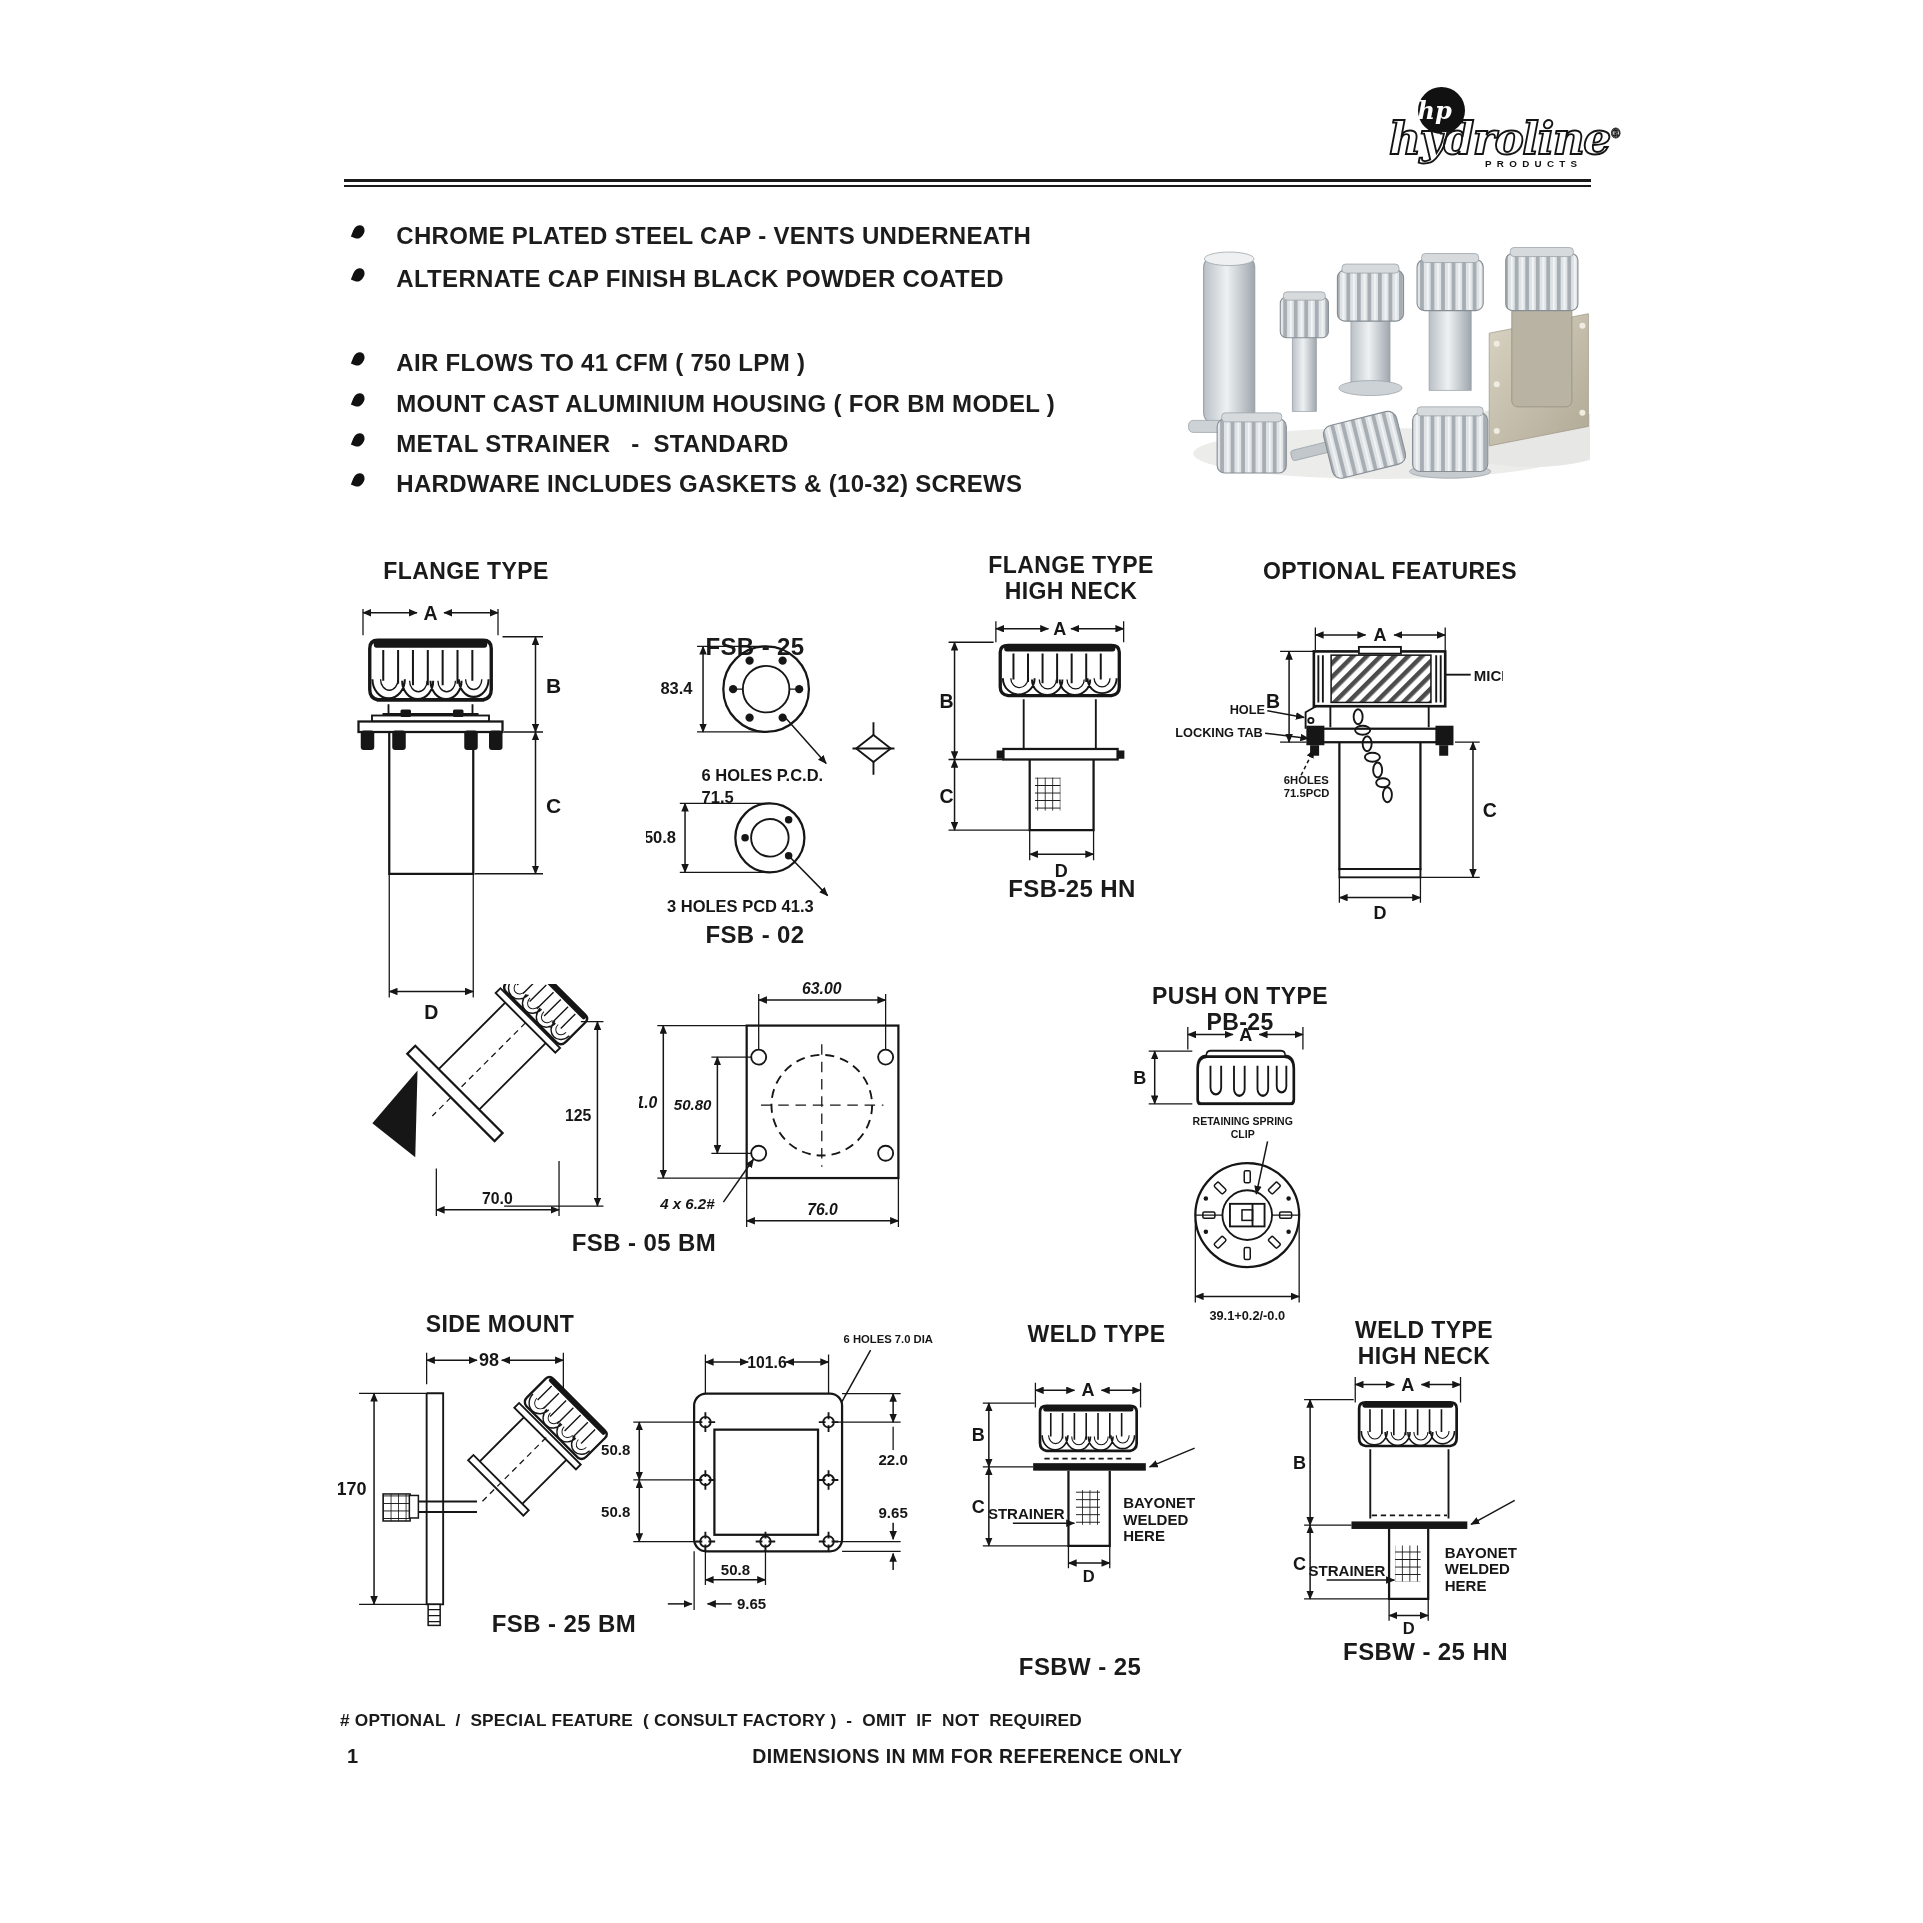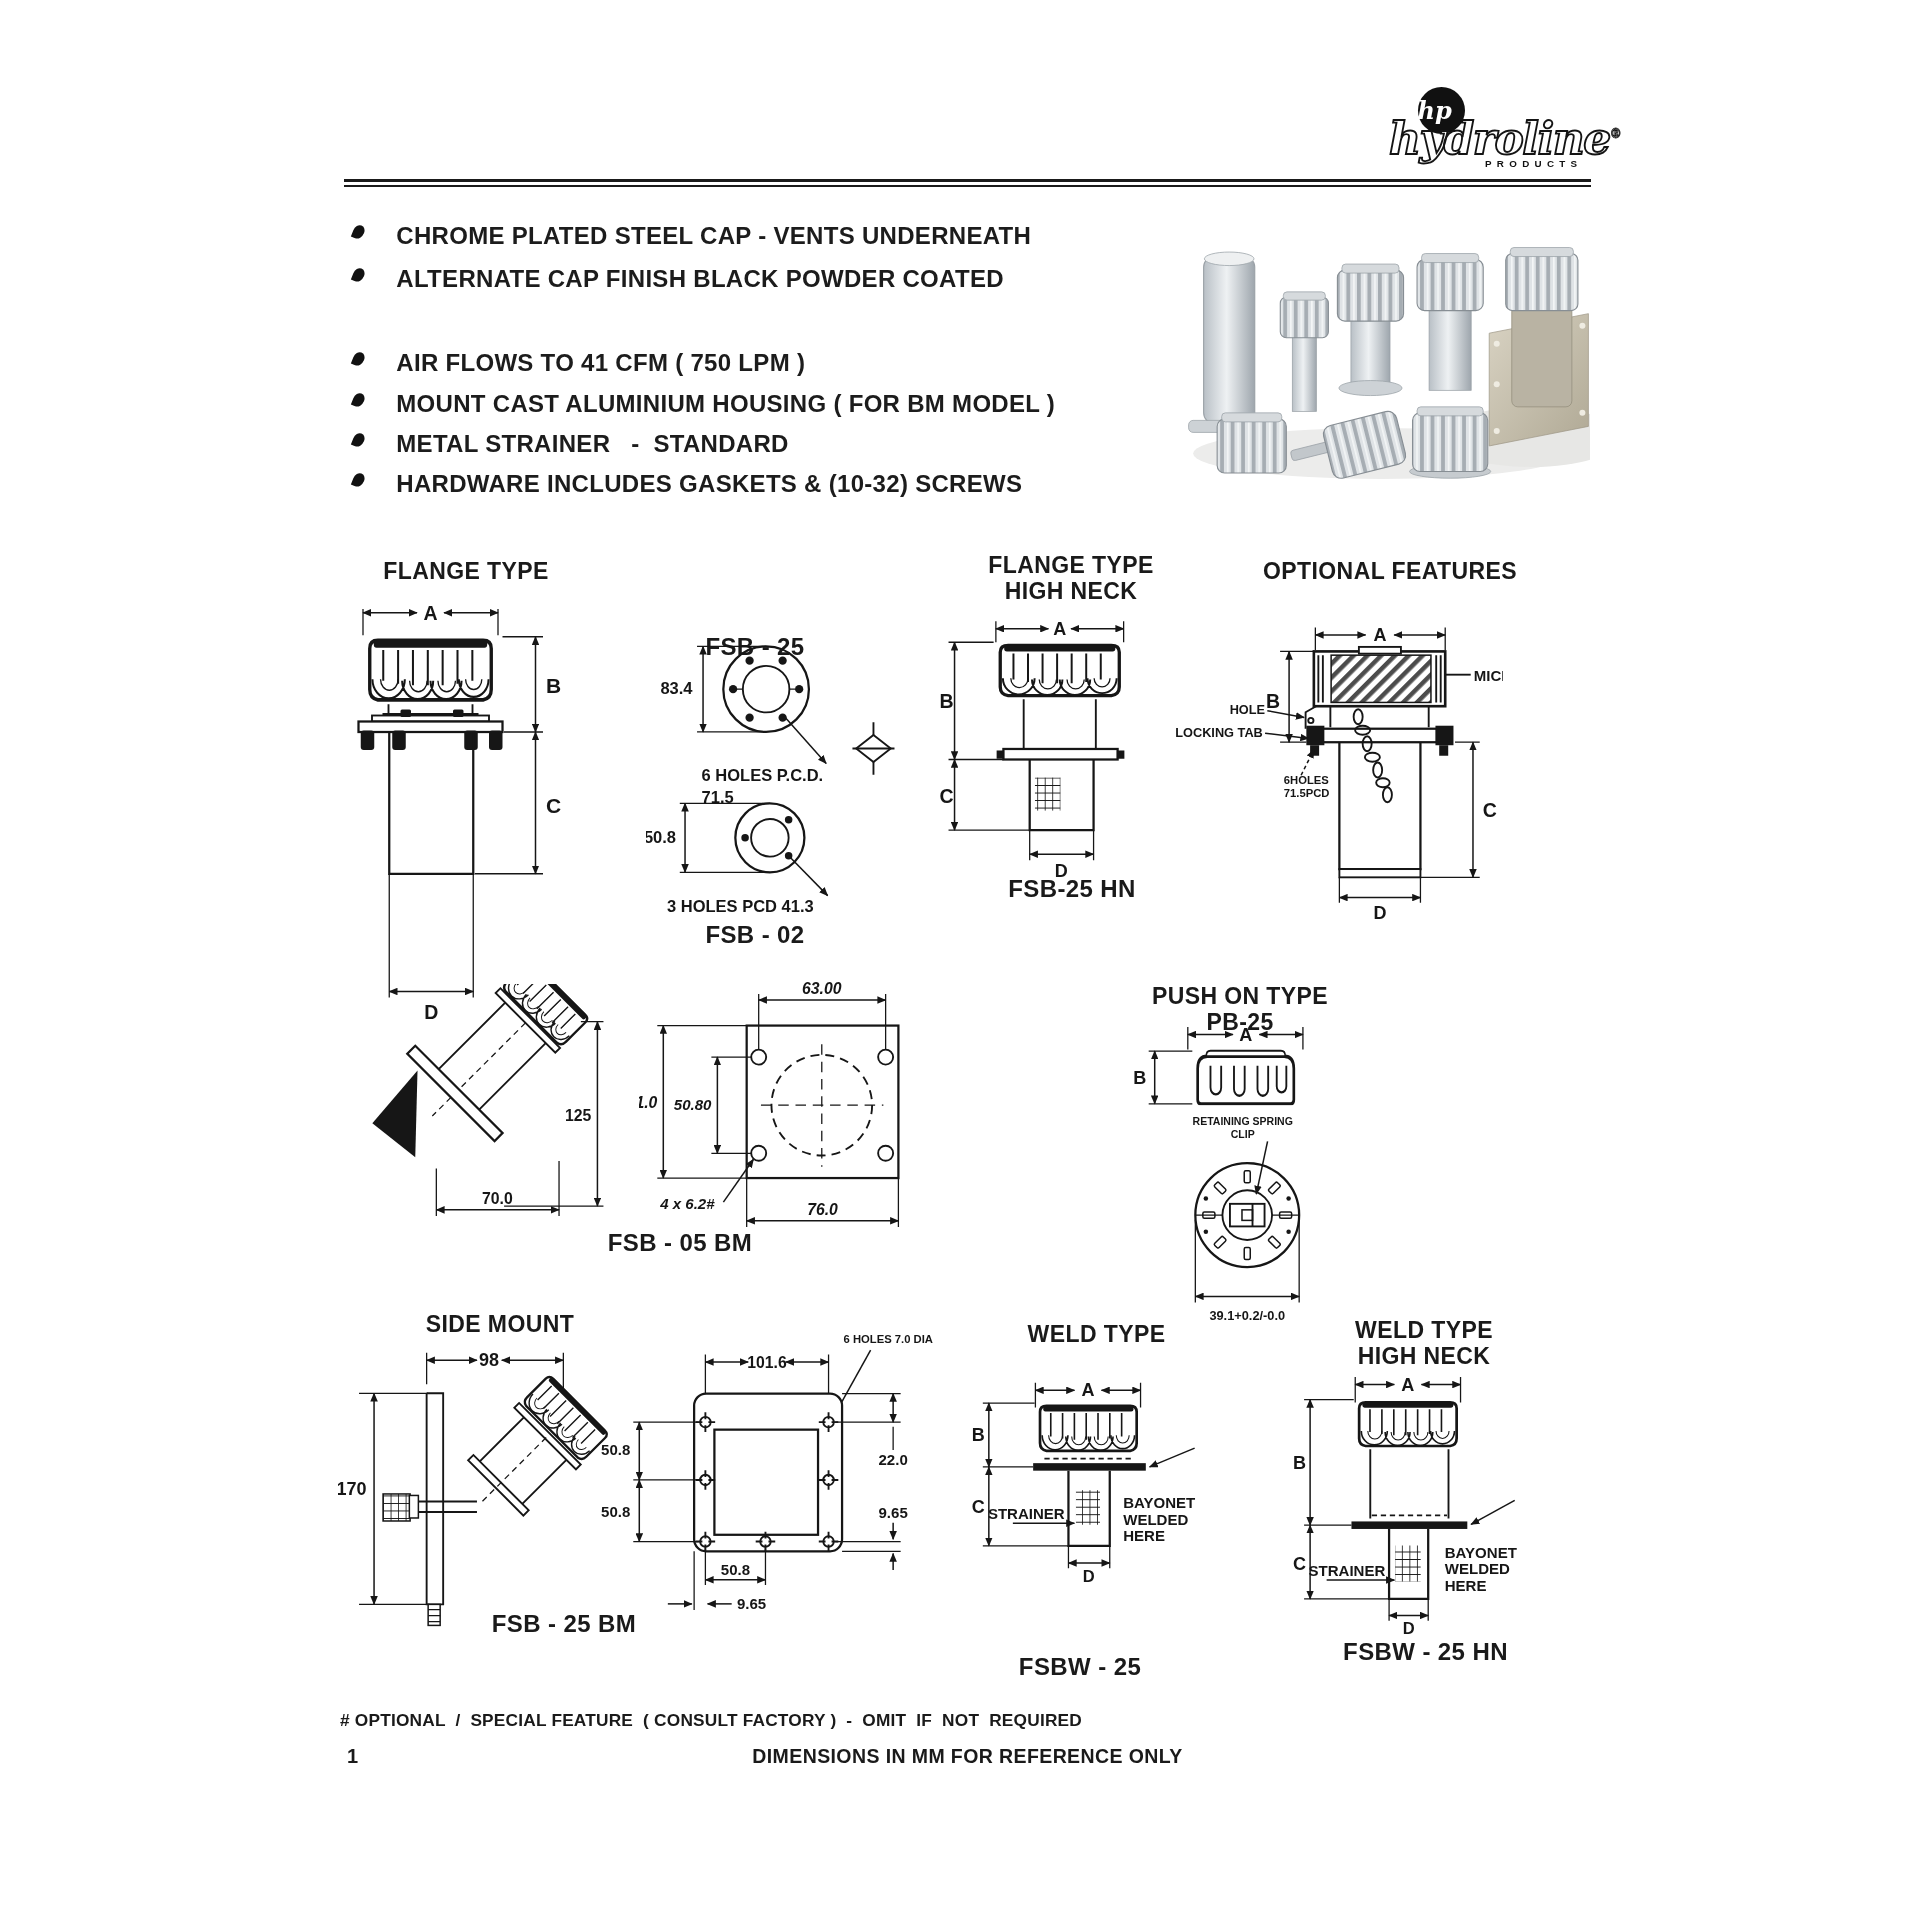--- a/index.html
+++ b/index.html
@@ -181,21 +181,21 @@
   <div class="abs sec" style="left:376px;top:1311px;width:248px;">SIDE MOUNT</div>
   <div class="abs sec" style="left:984px;top:1321px;width:225px;">WELD TYPE</div>
   <div class="abs sec" style="left:1304px;top:1317px;width:240px;">
     <div>WELD TYPE</div>
     <div>HIGH NECK</div>
   </div>
 
   <div class="abs model" style="left:676px;top:633px;width:158px;">FSB - 25</div>
   <div class="abs model" style="left:676px;top:921px;width:158px;">FSB - 02</div>
   <div class="abs model" style="left:997px;top:875px;width:150px;">FSB-25 HN</div>
-  <div class="abs model" style="left:567px;top:1229px;width:154px;margin-left:36px;">FSB - 05 BM</div>
+  <div class="abs model" style="left:567px;top:1229px;width:154px;">FSB - 05 BM</div>
   <div class="abs model" style="left:483px;top:1610px;width:162px;">FSB - 25 BM</div>
   <div class="abs model" style="left:999px;top:1653px;width:162px;">FSBW - 25</div>
   <div class="abs model" style="left:1341px;top:1638px;width:169px;">FSBW - 25 HN</div>
 
   <svg class="abs" style="left:342px;top:601px;" width="240" height="436" viewBox="0 0 320 580">
     <path class="ext" d="M28,10V45M208,10V45"></path>
     <line class="dim" x1="28" y1="15" x2="100" y2="15"></line>
       <line class="dim" x1="136" y1="15" x2="208" y2="15"></line>
     <text x="118" y="24" font-size="26" text-anchor="middle">A</text>
     <use href="#cap" x="28" y="47" width="180" height="90"></use>

